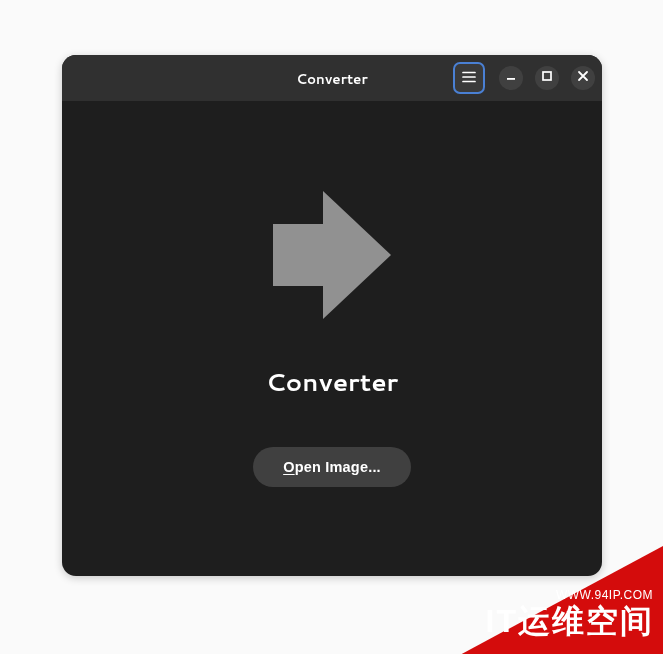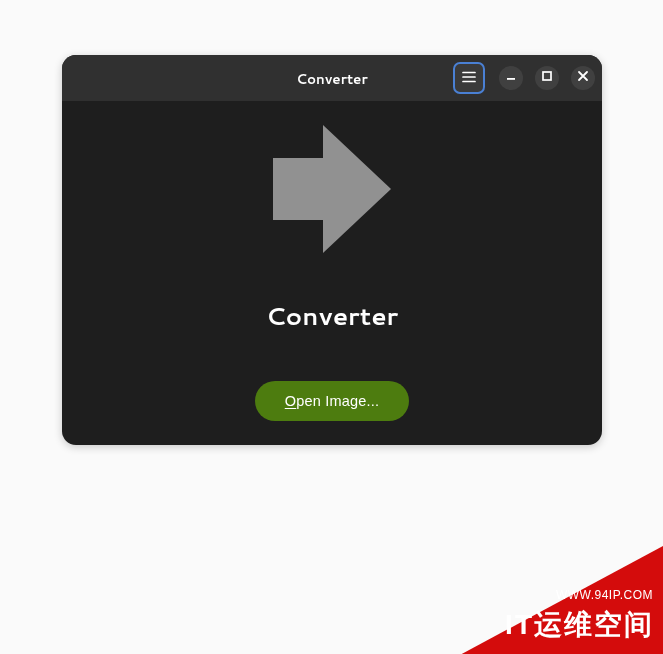--- a/index.html
+++ b/index.html
@@ -13,21 +13,21 @@
     background: #fafafa;
     font-family: -apple-system, BlinkMacSystemFont, "Segoe UI", Cantarell, sans-serif;
     position: relative;
     overflow: hidden;
   }
   .window {
     position: absolute;
     left: 62px;
     top: 55px;
     width: 540px;
-    height: 390px;
+    height: 521px;
     background: #1e1e1e;
     border-radius: 14px;
     display: flex;
     flex-direction: column;
     overflow: hidden;
     box-shadow: 0 2px 8px rgba(0,0,0,0.2);
   }
   .titlebar {
     height: 46px;
     background: #303030;
@@ -90,23 +90,23 @@
     color: #919191;
     margin-bottom: 40px;
   }
   .app-title {
     color: #ffffff;
     font-weight: 800;
     font-size: 25px;
     margin-bottom: 48px;
   }
   .primary-btn {
-    background: #4d7c0f;
-    color: #ffffff;
-    font-weight: 400;
+    background: #404040;
+    color: #ffffff;
+    font-weight: 700;
     font-size: 14.5px;
     border: none;
     border-radius: 22px;
     padding: 12px 30px;
     cursor: pointer;
     letter-spacing: 0.2px;
   }
   .primary-btn .mnemonic {
     text-decoration: underline;
     text-underline-offset: 2px;
@@ -137,21 +137,21 @@
     font-size: 12px;
     font-family: Arial, sans-serif;
     letter-spacing: 0.5px;
   }
   .wm-main {
     position: absolute;
     right: 9px;
     bottom: 12px;
     color: #ffffff;
     font-weight: 800;
-    font-size: 28px;
+    font-size: 32px;
     font-family: "Microsoft YaHei", sans-serif;
     letter-spacing: 2px;
     white-space: nowrap;
   }
 </style>
 </head>
 <body>
 
 <div class="window">
 

